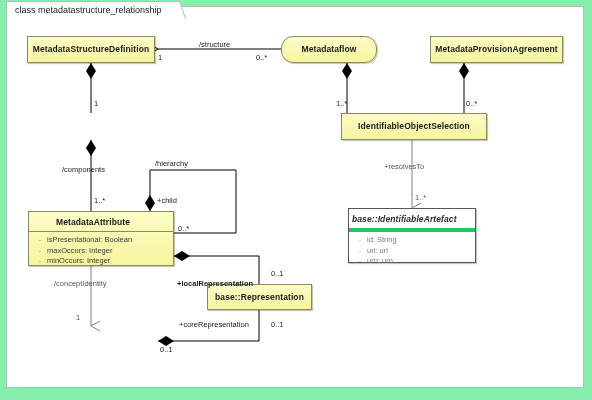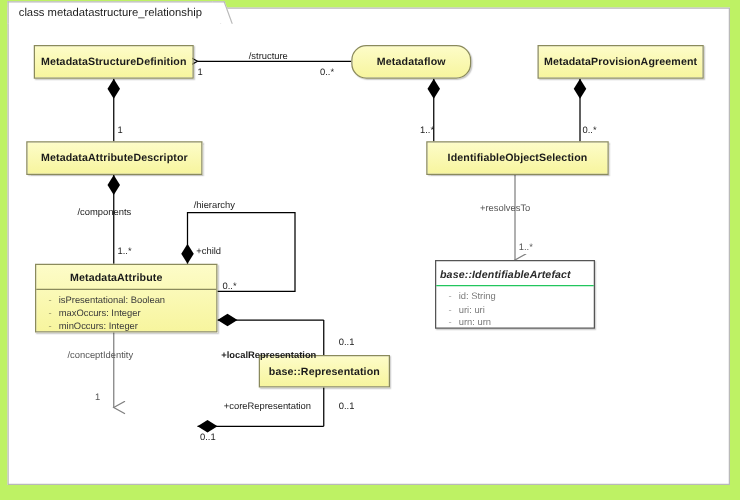--- a/index.html
+++ b/index.html
@@ -7,21 +7,21 @@
     padding: 0;
     background: #ffffff;
   }
   body {
     font-family: "Liberation Sans", sans-serif;
   }
   #canvas {
     position: relative;
     width: 592px;
     height: 400px;
-    background: #bef264;
+    background: #86efac;
     overflow: hidden;
   }
   #frame {
     position: absolute;
     left: 6px;
     top: 6px;
     width: 578px;
     height: 382px;
     border: 1px solid #b9b9b9;
     box-sizing: border-box;
@@ -78,21 +78,21 @@
     color: #1b1b1b;
     padding: 7px 3px 7px 3px;
     white-space: nowrap;
     letter-spacing: 0.1px;
   }
   .uml-class.compartmented .uml-name {
     padding: 5px 19px 4px 3px;
     border-bottom: 1px solid #8a8a5c;
   }
   .uml-class.plain.compartmented .uml-name {
-    border-bottom: 1px solid #22c55e;
+    border-bottom: 4px solid #22c55e;
     font-style: italic;
     color: #2b2b2b;
   }
   .uml-attrs {
     padding: 3px 2px 4px 4px;
   }
   .uml-attr {
     font-size: 7.5px;
     color: #3a3a3a;
     line-height: 10.5px;
@@ -210,23 +210,20 @@
   </div>
 
   <div class="uml-class" style="left:281px; top:36px; width:96px; height:27px;border-radius:12px;">
     <div class="uml-name">Metadataflow</div>
   </div>
 
   <div class="uml-class" style="left:430px; top:36px; width:133px; height:27px;">
     <div class="uml-name">MetadataProvisionAgreement</div>
   </div>
 
-  <div class="uml-class" style="left:21px; top:113px; width:141px; height:27px;">
-    <div class="uml-name">MetadataAttributeDescriptor</div>
-  </div>
 
   <div class="uml-class" style="left:341px; top:113px; width:146px; height:27px;">
     <div class="uml-name">IdentifiableObjectSelection</div>
   </div>
 
   <div class="uml-class compartmented" style="left:28px; top:211px; width:146px; height:55px;">
     <div class="uml-name">MetadataAttribute</div>
     <div class="uml-attrs">
       <div class="uml-attr">
         <span class="attr-vis">-</span>

